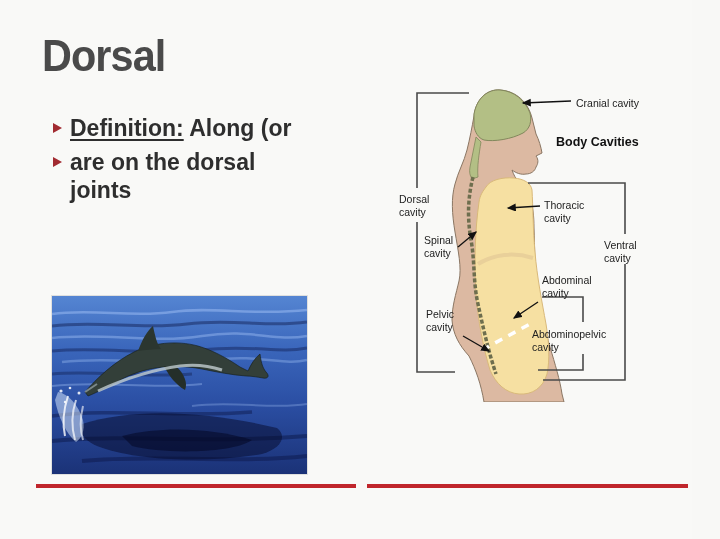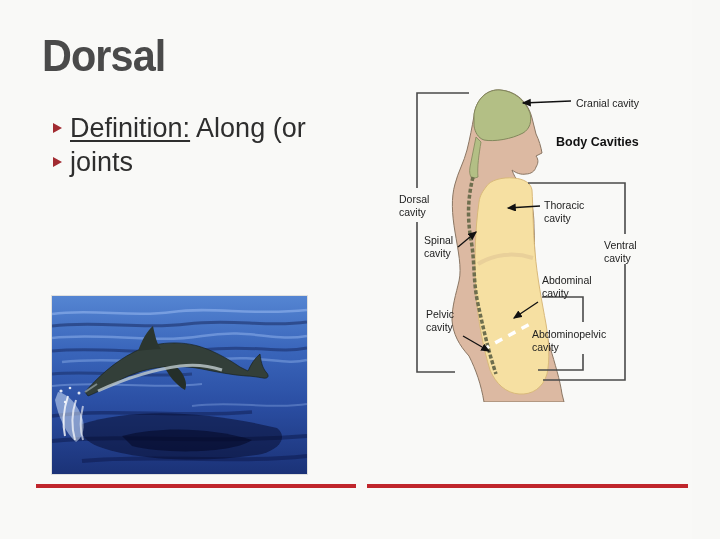--- a/index.html
+++ b/index.html
@@ -12,21 +12,21 @@
   .slide{position:absolute;left:0;top:0;width:692px;height:539px;background:#f9f9f7;}
   .title{
     position:absolute;left:42px;top:33px;
     font-size:45px;line-height:46px;font-weight:700;
     color:#4a4a4a;letter-spacing:-1px;
     transform:scaleX(.92);transform-origin:left top;
     white-space:nowrap;
   }
   .bullets{position:absolute;left:52px;top:114px;width:300px;}
   .bullet{position:relative;padding-left:18px;margin-bottom:6px;
-    font-size:27px;line-height:28px;font-weight:400;color:#2e2e2e;}
+    font-size:23px;line-height:28px;font-weight:700;color:#2e2e2e;}
   .bullet .tri{
     position:absolute;left:1px;top:9px;width:0;height:0;
     border-left:9px solid #a22b31;
     border-top:5.5px solid transparent;
     border-bottom:5.5px solid transparent;
   }
   .bullet .term{text-decoration:underline;text-underline-offset:3px;}
   .bullet .bl{display:block;}
   .bullet .l1{display:block;}
   .photo{
@@ -48,20 +48,21 @@
 
   <div class="title">Dorsal</div>
 
   <div class="bullets">
     <div class="bullet">
       <span class="tri"></span>
       <span class="l1"><span class="term">Definition:</span><span> Along (or</span></span>
     </div>
     <div class="bullet">
       <span class="tri"></span>
+      <span class="bl">are on the dorsal</span>
       <span class="bl">joints</span>
     </div>
   </div>
 
   <svg class="photo" viewBox="0 0 255 178" role="img" aria-label="Dolphin leaping from blue ocean water">
     <defs>
       <linearGradient id="sea" x1="0" y1="0" x2="0" y2="1">
         <stop offset="0" stop-color="#5585d2"></stop>
         <stop offset="0.3" stop-color="#3a66bb"></stop>
         <stop offset="0.6" stop-color="#2b4fa4"></stop>

